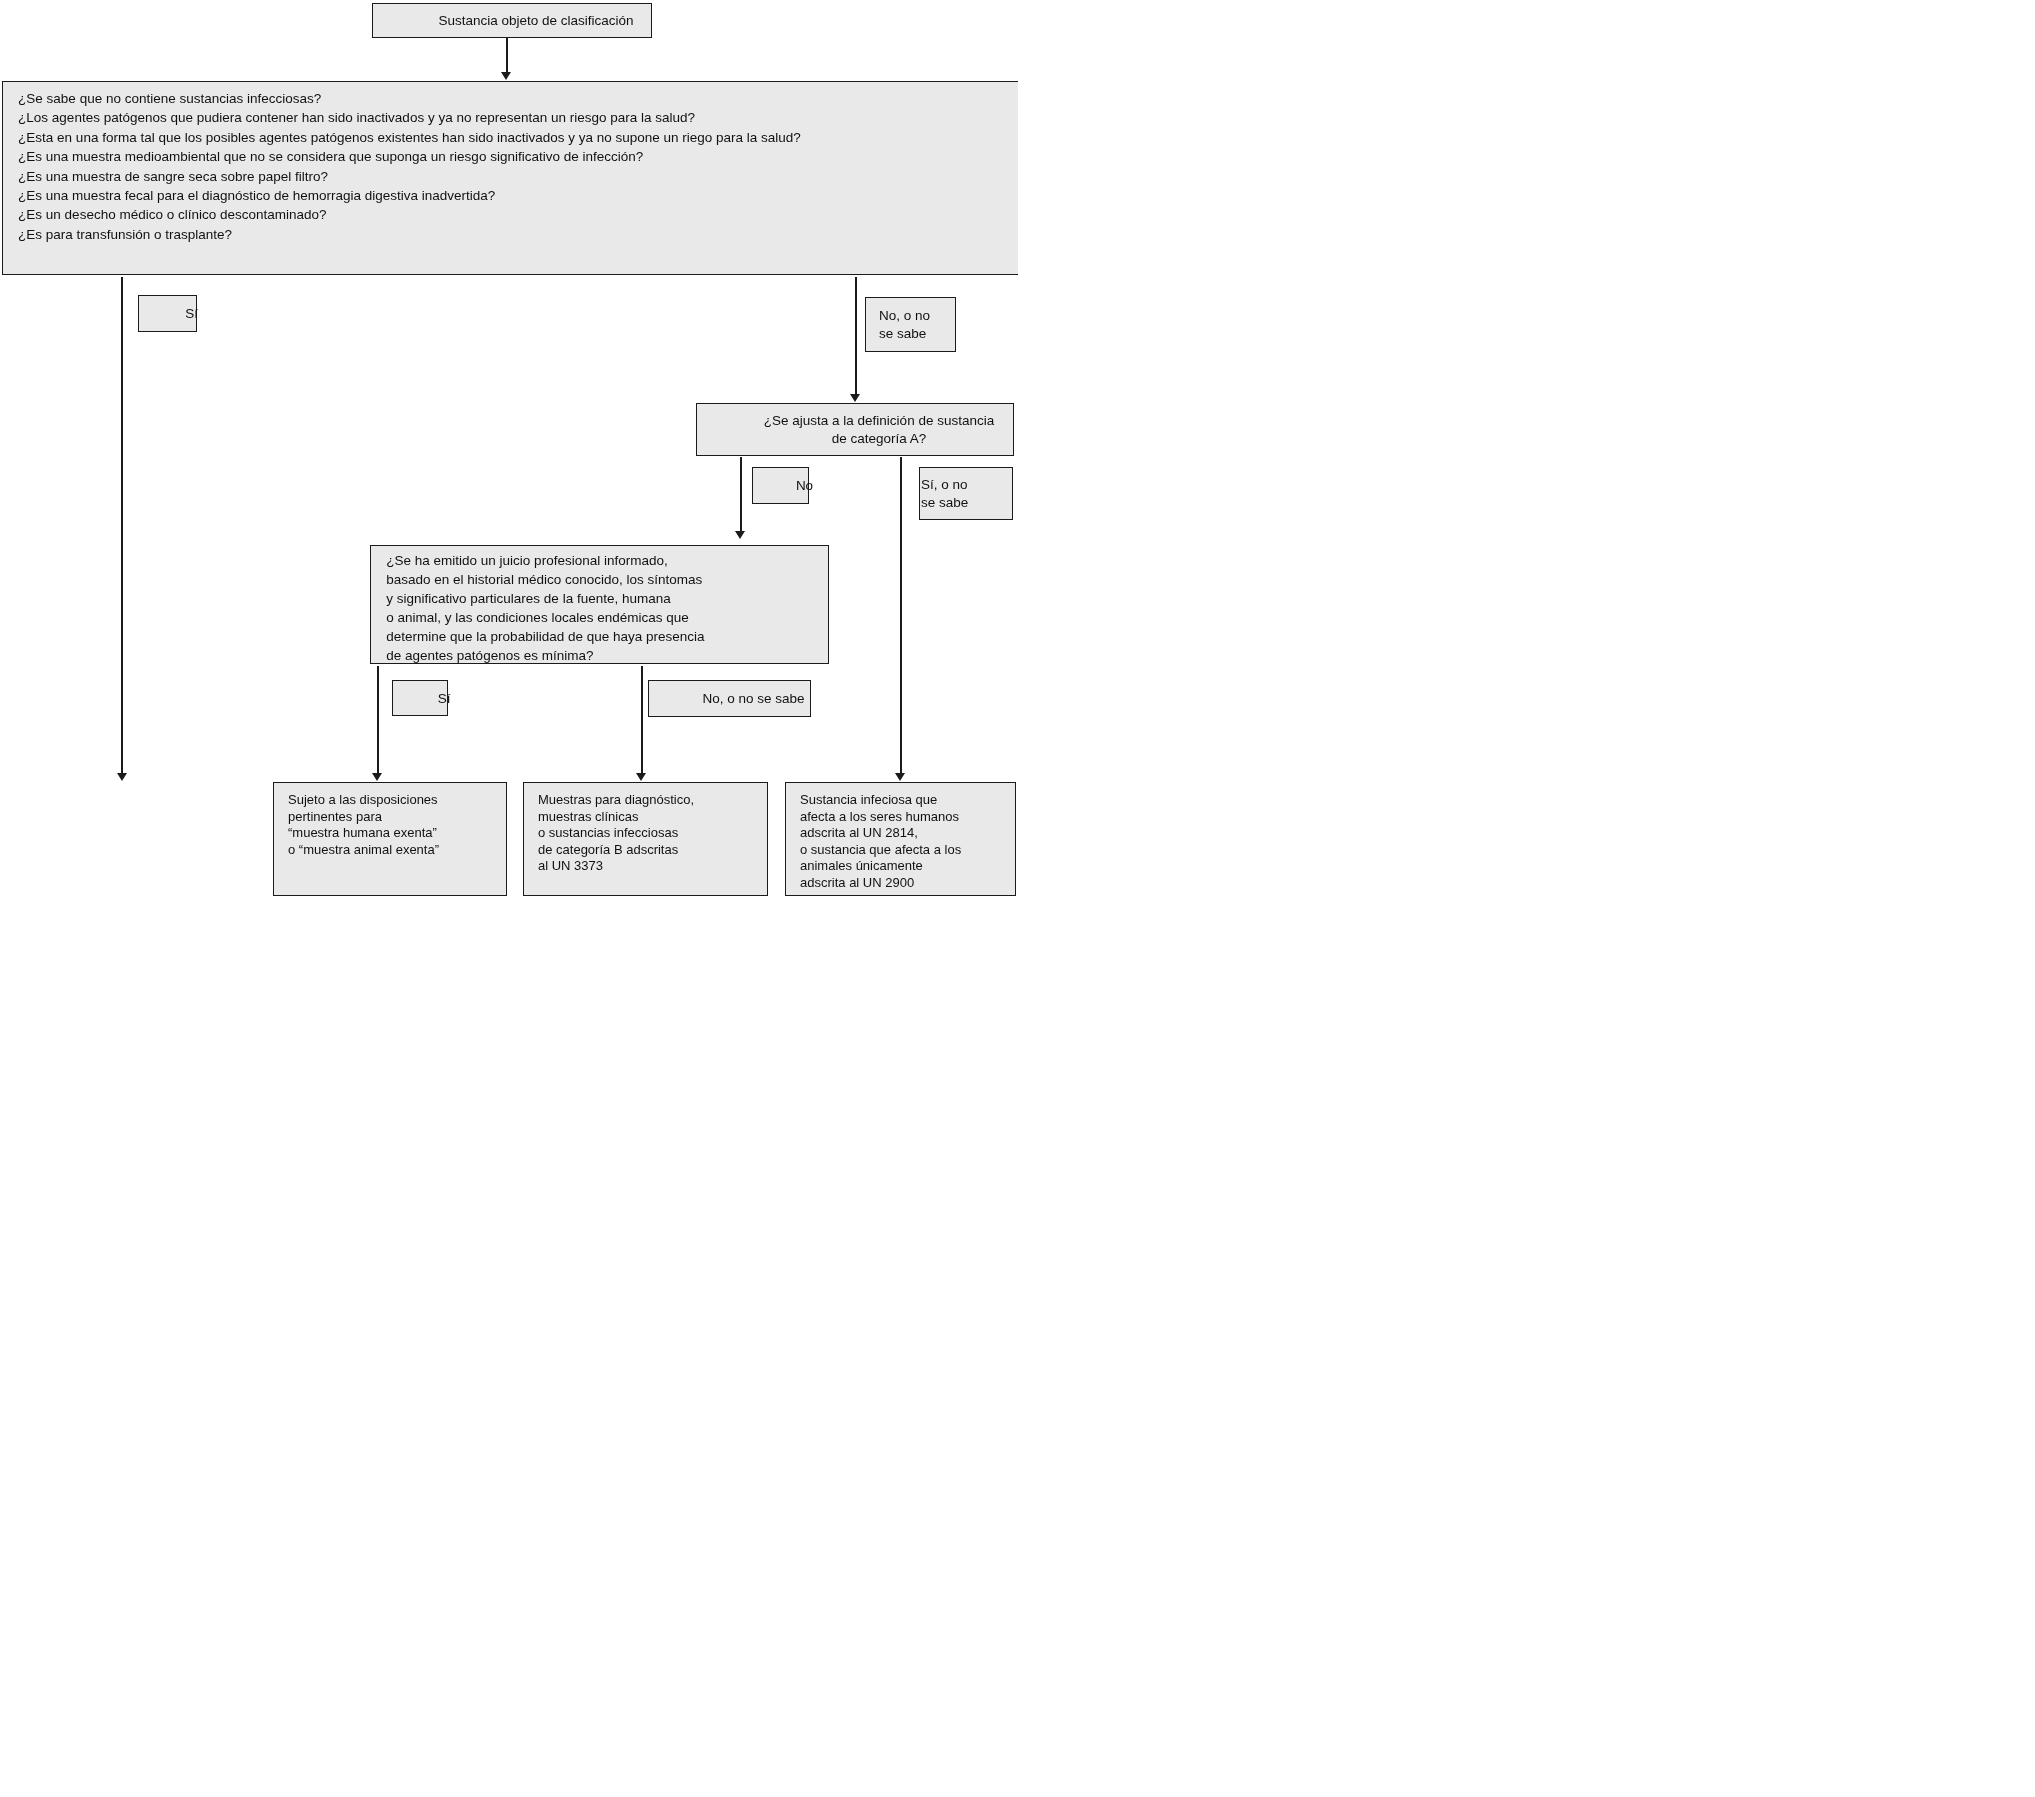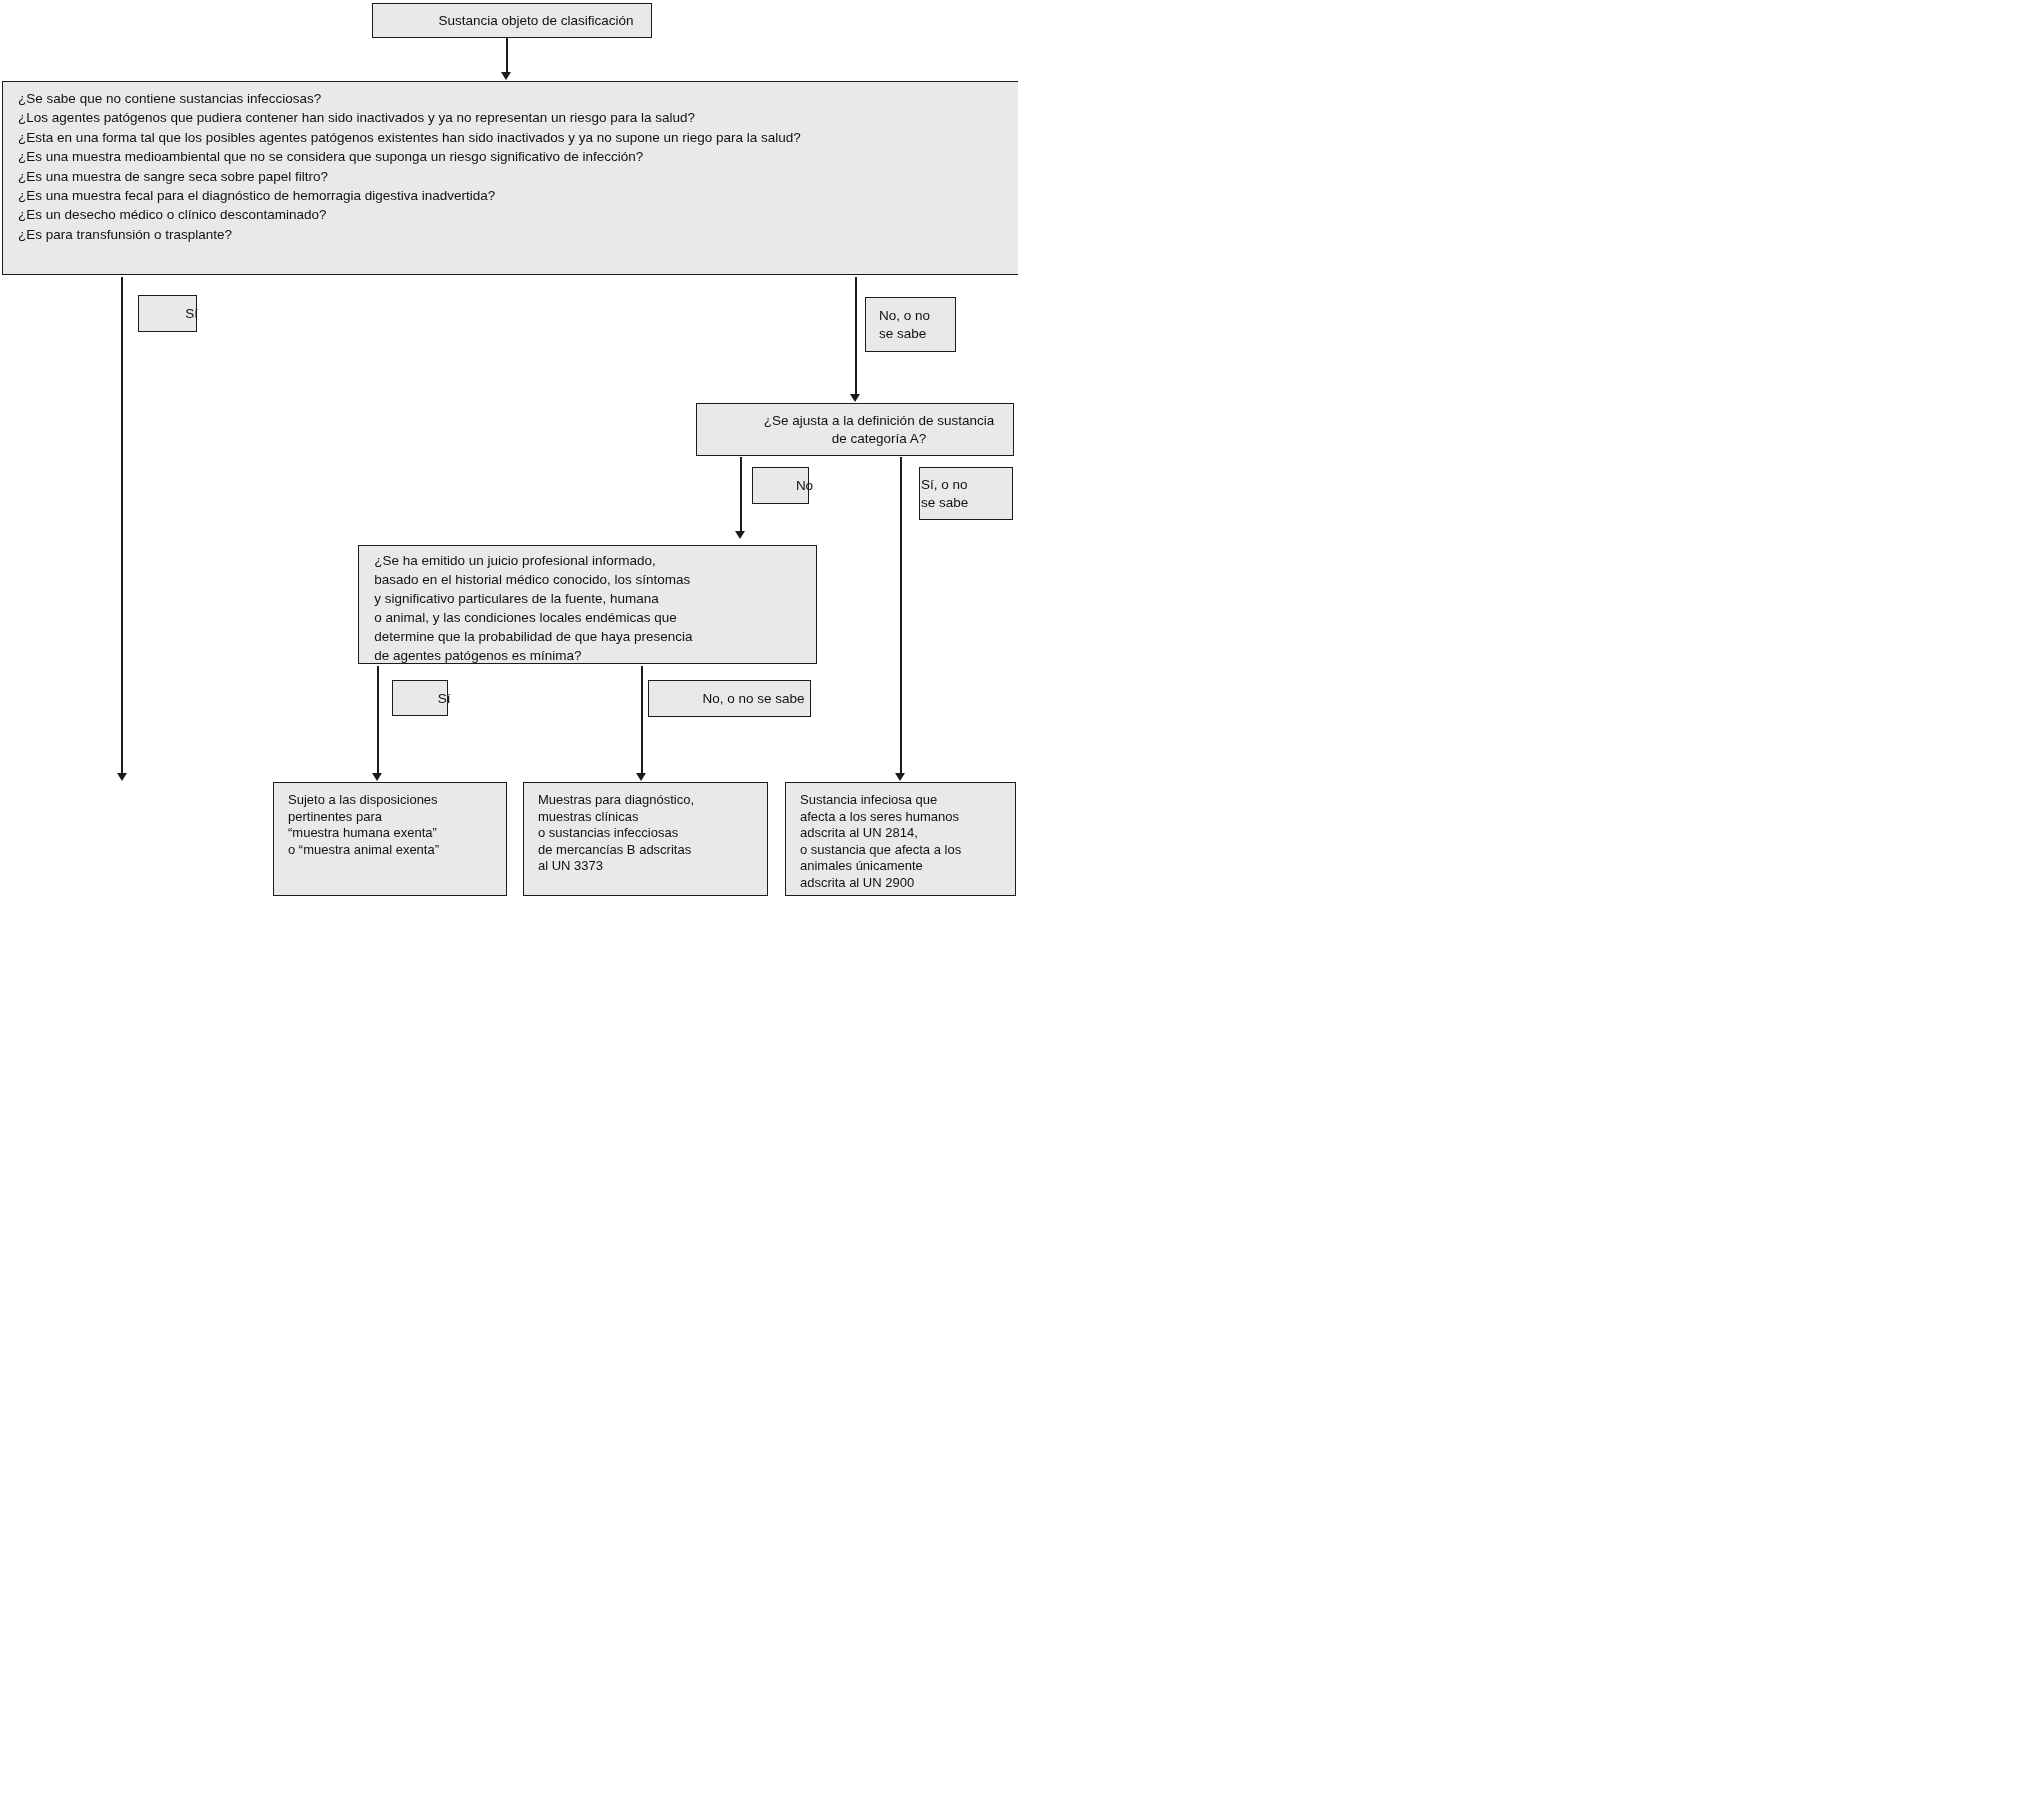--- a/index.html
+++ b/index.html
@@ -51,21 +51,21 @@
   }
   .arrowhead {
     position: absolute;
     width: 0;
     height: 0;
     border-left: 5.3px solid transparent;
     border-right: 5.3px solid transparent;
     border-top: 8.8px solid #1b1b1b;
   }
   .pad-q { padding: 7px 15.3px 0 15.3px; }
-  .pad-m { padding: 5.3px 15.3px 0 15.3px; }
+  .pad-m { padding: 5.3px 15.3px 0 15.3px; margin-left: 12px; }
   .pad-b { padding: 9.4px 14px 0 14px; }
 </style>
 </head>
 <body>
 
 <div class="canvas">
 
   <div class="node center-text fs23" style="left:372px; top:2.9px; width:280px; height:35px;">
     <div class="tline">Sustancia objeto de clasificación</div>
   </div>
@@ -147,21 +147,21 @@
     <div class="tline">Sujeto a las disposiciones</div>
     <div class="tline">pertinentes para</div>
     <div class="tline">“muestra humana exenta”</div>
     <div class="tline">o “muestra animal exenta”</div>
   </div>
 
   <div class="node left-text fs22 lh28 pad-b" style="left:523px; top:782px; width:245px; height:114px;">
     <div class="tline">Muestras para diagnóstico,</div>
     <div class="tline">muestras clínicas</div>
     <div class="tline">o sustancias infecciosas</div>
-    <div class="tline">de mercancías B adscritas</div>
+    <div class="tline">de categoría B adscritas</div>
     <div class="tline">al UN 3373</div>
   </div>
 
   <div class="node left-text fs22 lh28 pad-b" style="left:785px; top:782px; width:231px; height:114px;">
     <div class="tline">Sustancia infeciosa que</div>
     <div class="tline">afecta a los seres humanos</div>
     <div class="tline">adscrita al UN 2814,</div>
     <div class="tline">o sustancia que afecta a los</div>
     <div class="tline">animales únicamente</div>
     <div class="tline">adscrita al UN 2900</div>

